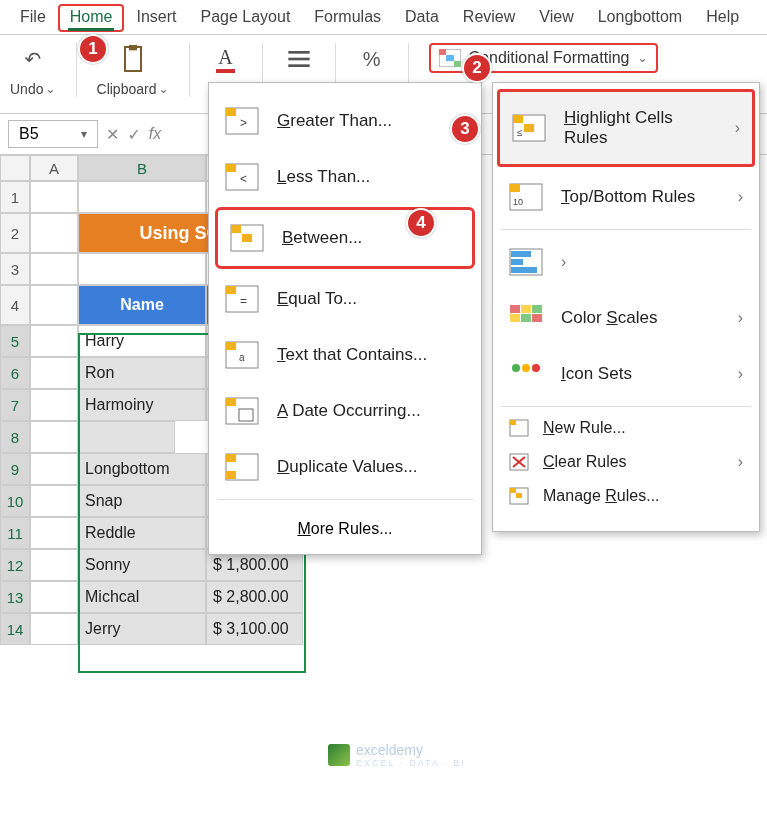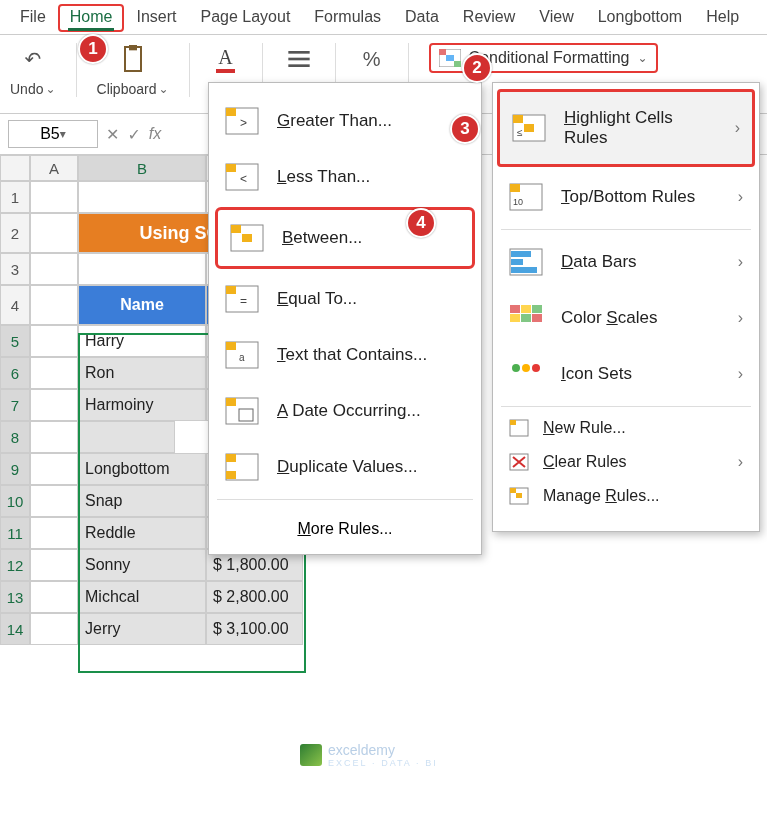--- a/index.html
+++ b/index.html
@@ -20,21 +20,21 @@
   .ribbon-sep { width:1px; background:#ddd; align-self:stretch; }
   .small-ic { font-size:20px; color:#555; }
 
   
   .cf-button { border:2px solid #e53935; border-radius:4px; padding:4px 8px; display:flex; align-items:center; gap:8px; font-size:16px; color:#333; background:#fff; }
   .cf-swatch { width:22px; height:18px; }
   .chev { font-size:12px; color:#666; }
 
   
   .fxrow { display:flex; align-items:center; gap:8px; padding:6px 8px; border-bottom:1px solid #ccc; }
-  .namebox { border:1px solid #bbb; padding:4px 10px; font-size:16px; width:90px; background:#fff; display:flex; align-items:center; justify-content:center;}
+  .namebox { border:1px solid #bbb; padding:4px 10px; font-size:16px; width:90px; background:#fff; display:flex; align-items:center; justify-content:space-between;}
   .fxicons { display:flex; gap:8px; color:#888; font-size:16px; }
 
   
   .sheet { position:relative; }
   .colhdr-row { display:flex; }
   .corner { width:30px; height:26px; border:1px solid #ccc; background:#f3f3f3;}
   .colhdr { height:26px; border:1px solid #ccc; background:#f3f3f3; display:flex; align-items:center; justify-content:center; font-size:15px; color:#555;}
   .colA { width:48px; } .colB { width:128px; } .colC { width:97px; }
 
   .row { display:flex; }
@@ -67,21 +67,21 @@
   .u { text-decoration:underline; }
 
   
   .mic { width:34px; height:28px; display:inline-block; }
   .mic svg { width:100%; height:100%; }
 
   
   .badge { position:absolute; width:30px; height:30px; border-radius:50%; background:#d32f2f; color:#fff; font-weight:bold; font-size:17px; display:flex; align-items:center; justify-content:center; border:2px solid #fff; box-shadow:0 0 2px rgba(0,0,0,.4); z-index:50;}
 
   
-  .watermark { position:absolute; left:300px; top:742px; font-size:14px; color:#b9cfe6; display:flex; align-items:center; gap:6px;}
+  .watermark { position:absolute; left:328px; top:742px; font-size:14px; color:#b9cfe6; display:flex; align-items:center; gap:6px;}
   .watermark .wmlogo { width:22px; height:22px; background:linear-gradient(135deg,#2e7d32,#8bc34a); border-radius:3px;}
   .wmsub { font-size:9px; letter-spacing:2px; color:#cde0f3; display:block;}
 </style>
 </head>
 <body>
 
 <div class="menubar">
   <div class="menu-item">File</div>
   <div class="menu-item active">Home</div>
   <div class="menu-item">Insert</div>
@@ -291,21 +291,20 @@
     <span class="arrow">›</span>
   </div>
   <div class="msep"></div>
   <div class="mitem">
     <span class="mic"><svg viewBox="0 0 34 28">
           <rect x="1" y="1" width="32" height="26" fill="#fff" stroke="#888"></rect>
           <rect x="2" y="3" width="20" height="6" fill="#4aa3e0"></rect>
           <rect x="2" y="11" width="12" height="6" fill="#4aa3e0"></rect>
           <rect x="2" y="19" width="26" height="6" fill="#4aa3e0"></rect>
         </svg></span>
-    <span class="txt"><span class="u">D</span>ata Bars</span>
     <span class="arrow">›</span>
   </div>
   <div class="mitem">
     <span class="mic"><svg viewBox="0 0 34 28">
           <rect x="1" y="1" width="10" height="8" fill="#e57373"></rect>
           <rect x="12" y="1" width="10" height="8" fill="#ffd54f"></rect>
           <rect x="23" y="1" width="10" height="8" fill="#81c784"></rect>
           <rect x="1" y="10" width="10" height="8" fill="#ffd54f"></rect>
           <rect x="12" y="10" width="10" height="8" fill="#81c784"></rect>
           <rect x="23" y="10" width="10" height="8" fill="#e57373"></rect>

